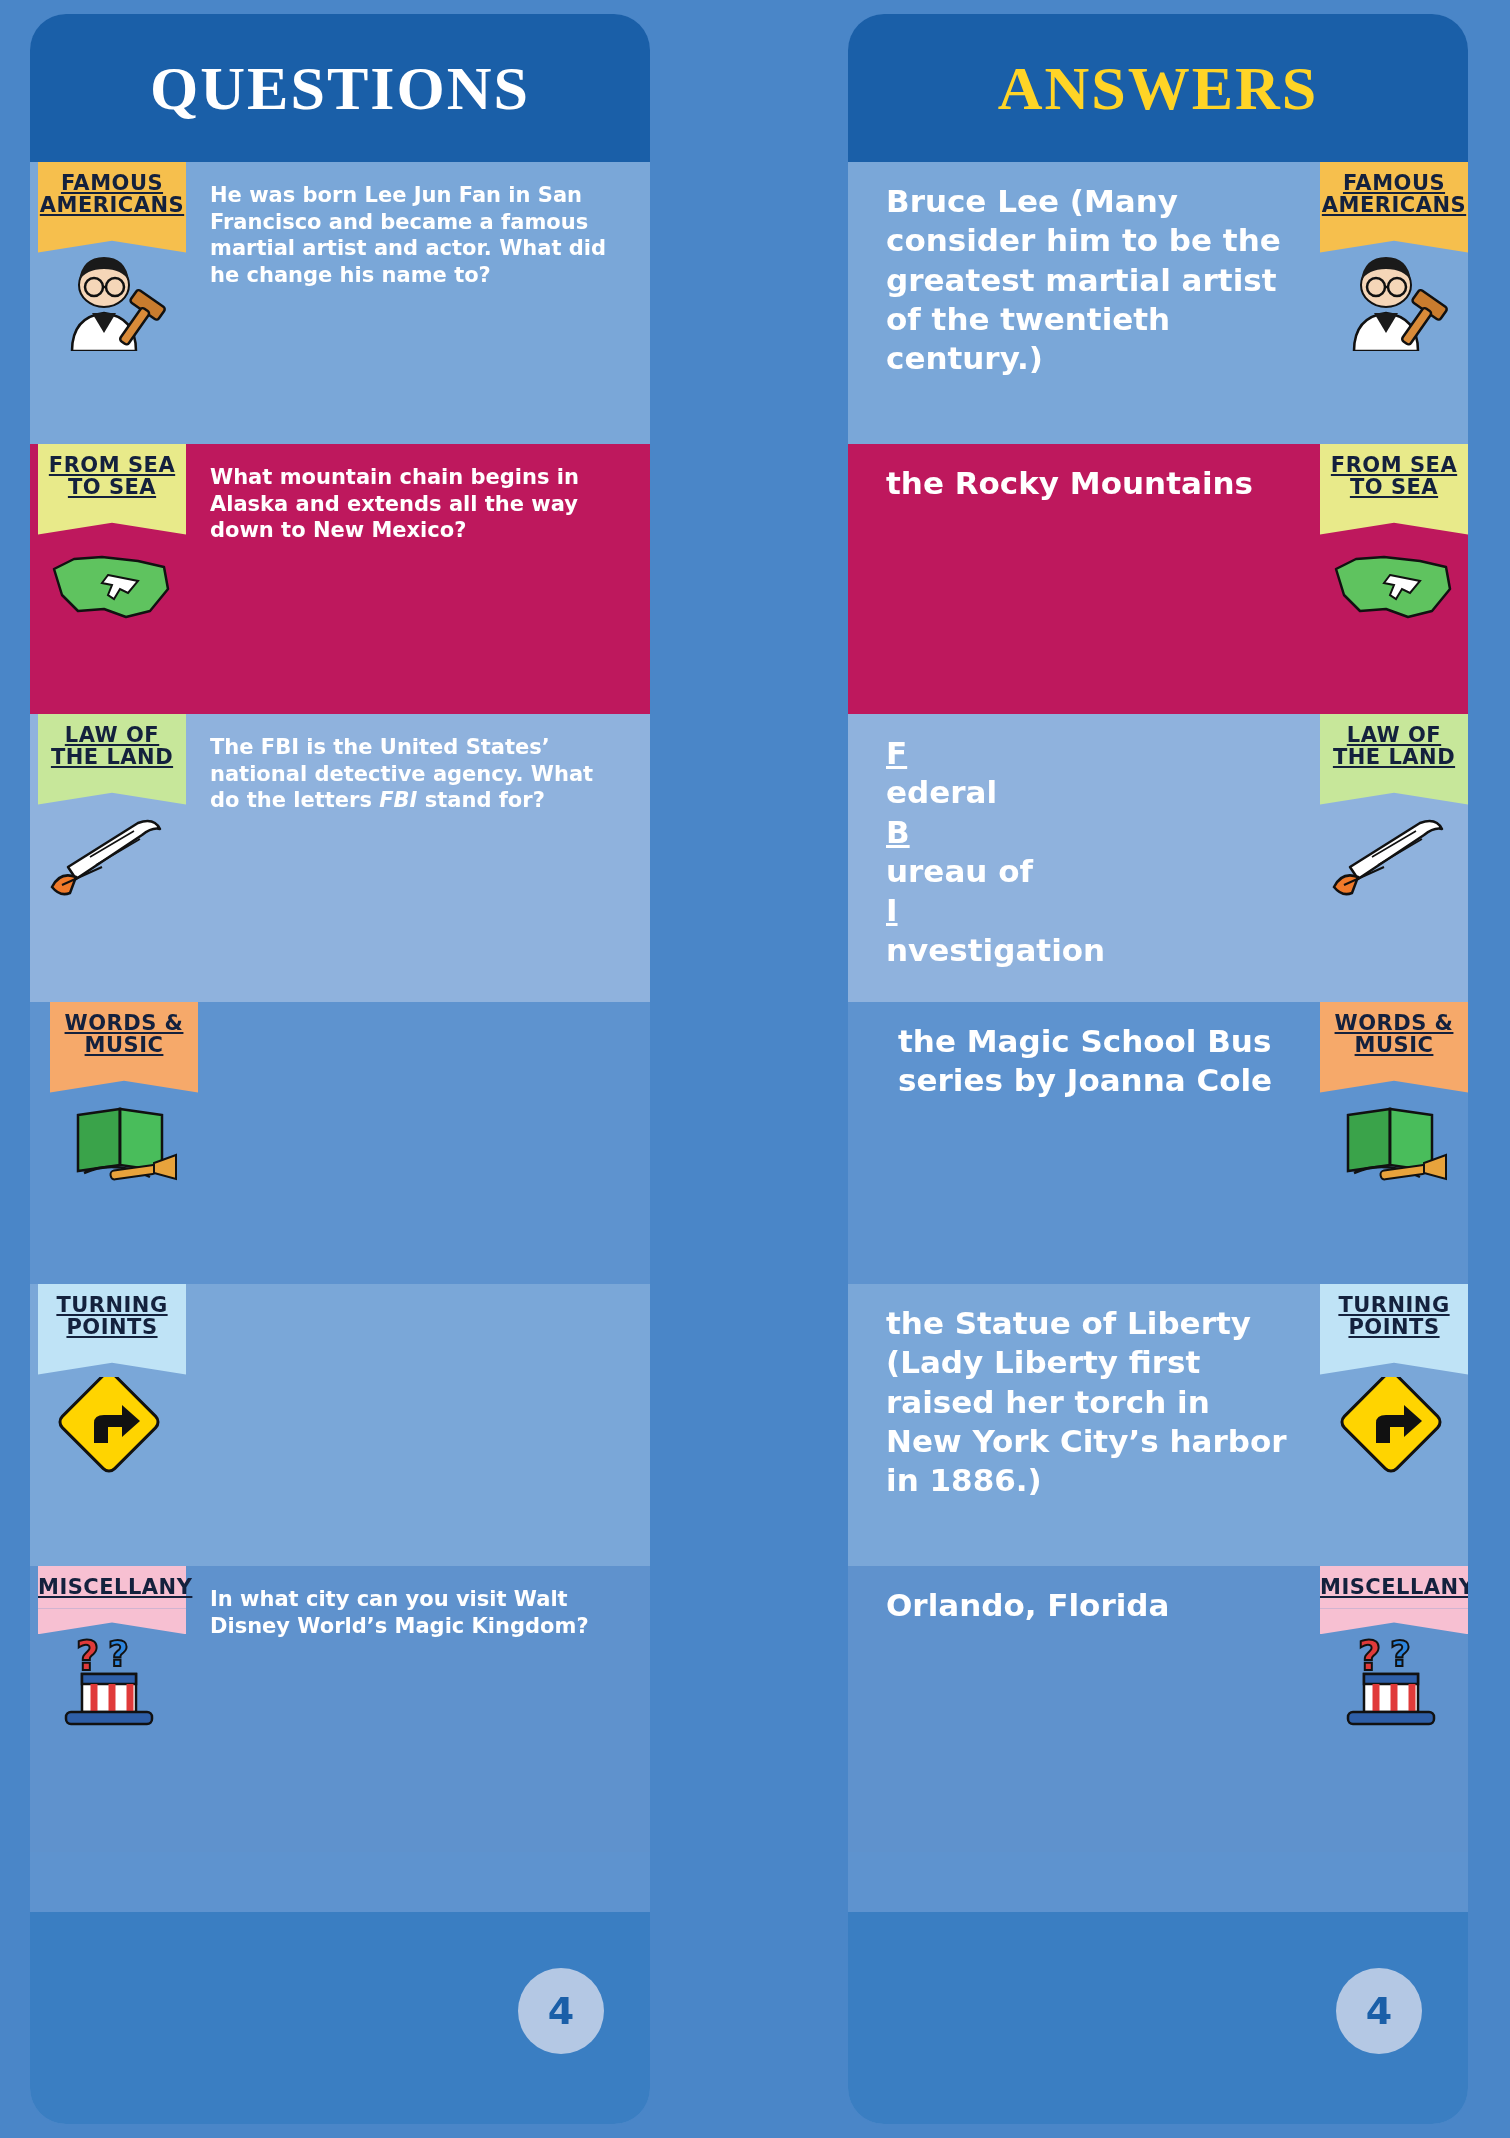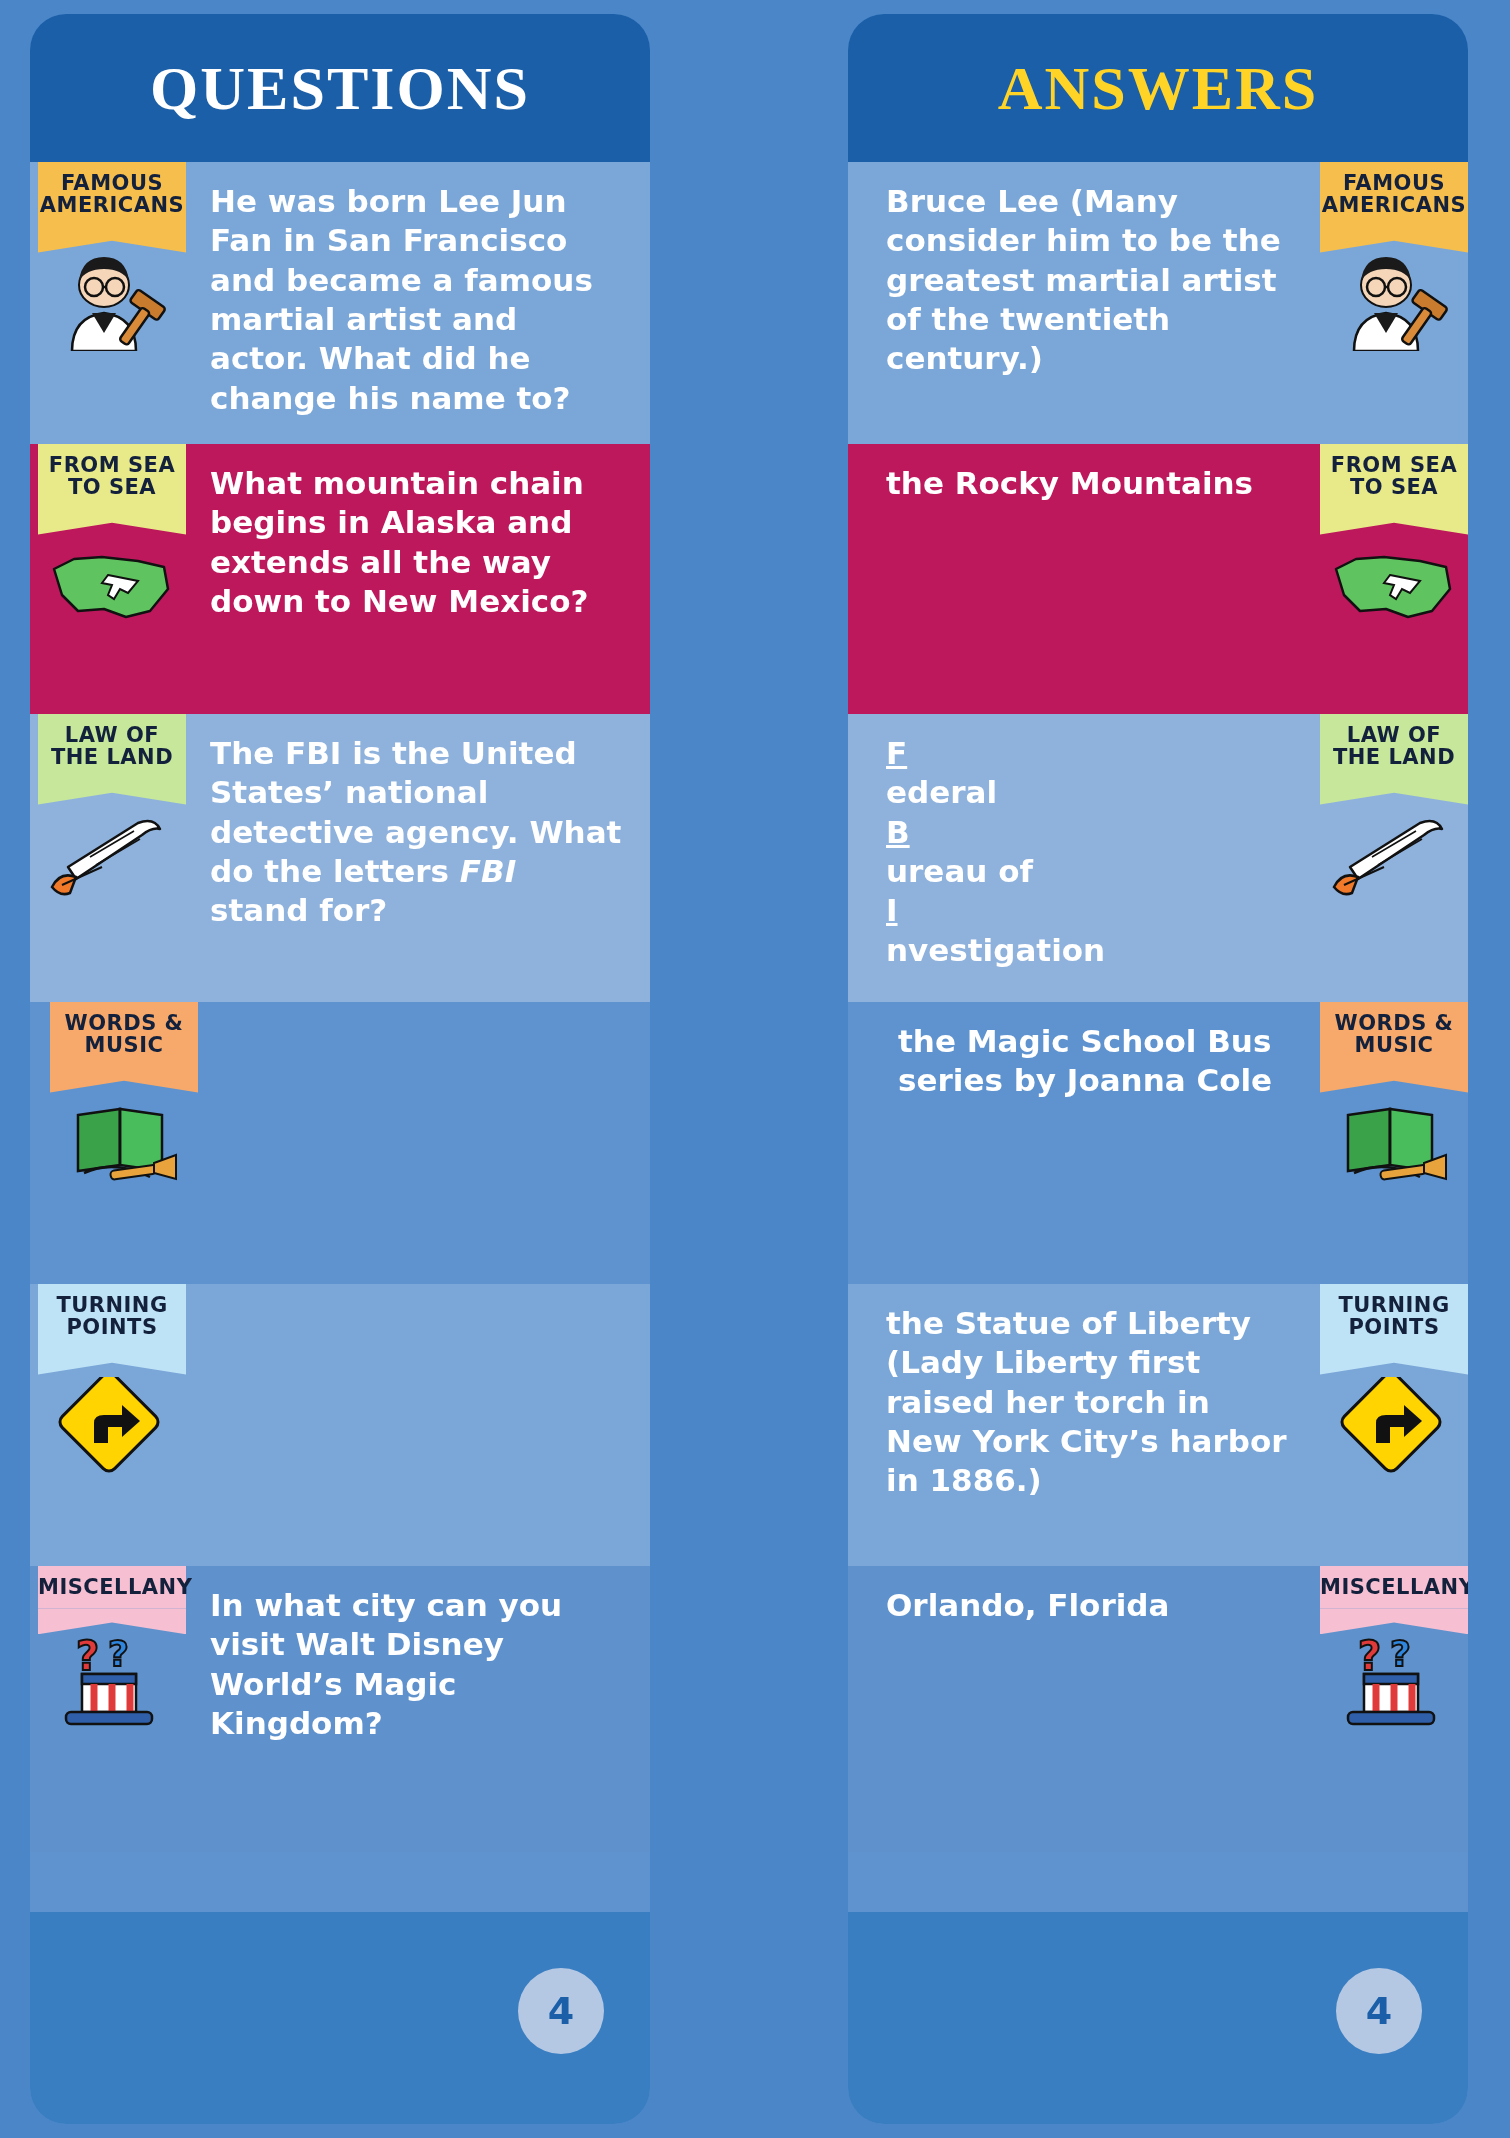--- a/index.html
+++ b/index.html
@@ -116,20 +116,21 @@
     padding-top: 10px;
     padding-bottom: 10px;
     text-align: center;
     font-family: "DejaVu Sans", sans-serif;
     font-weight: bold;
     font-size: 21px;
     letter-spacing: 0.5px;
     line-height: 1.06;
     color: #14213d;
     box-sizing: border-box;
+    text-decoration: underline;
   }
   .cat-tab::after {
     content: "";
     position: absolute;
     left: 0; right: 0;
     bottom: -26px;
     height: 26px;
     background: inherit;
     clip-path: polygon(0 0, 100% 0, 100% 100%, 50% 55%, 0 100%);
   }
@@ -141,21 +142,21 @@
     align-items: center;
     justify-content: center;
   }
   .cat-art svg { display: block; }
 
   .qtext {
     flex: 1 1 auto;
     color: #ffffff;
     font-family: "DejaVu Sans", sans-serif;
     font-weight: bold;
-    font-size: 31px;
+    font-size: 21px;
     line-height: 1.27;
     padding: 20px 28px 20px 24px;
     box-sizing: border-box;
   }
   .atext {
     flex: 1 1 auto;
     color: #ffffff;
     font-family: "DejaVu Sans", sans-serif;
     font-weight: bold;
     font-size: 31px;

